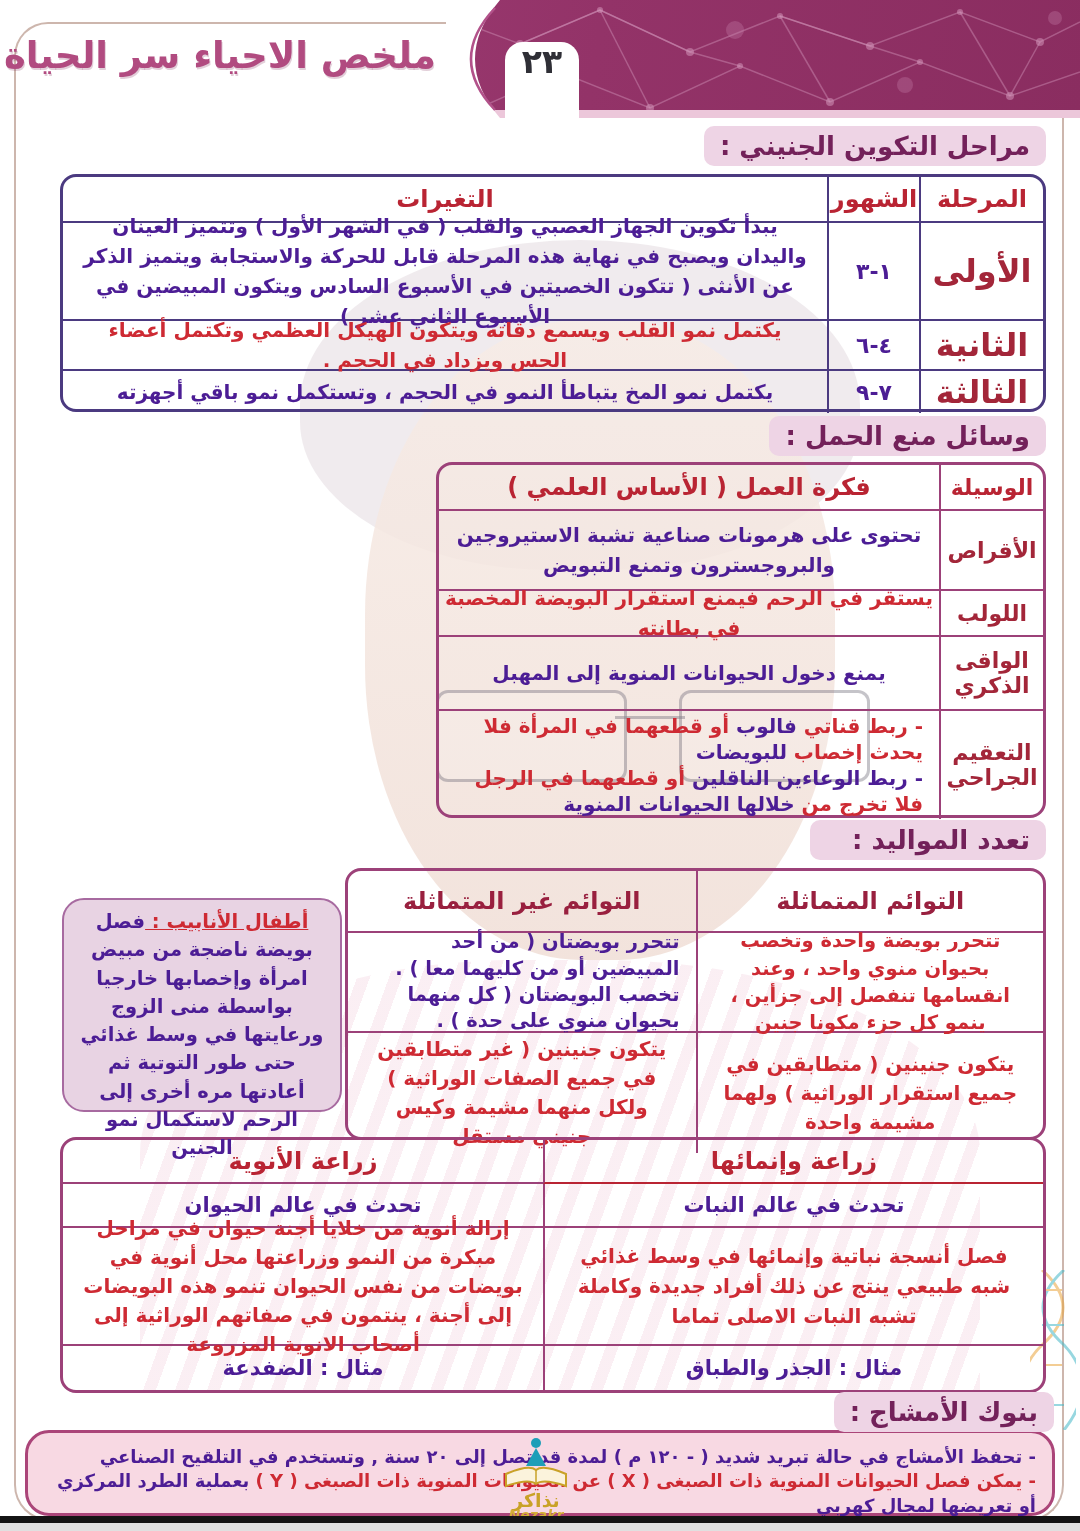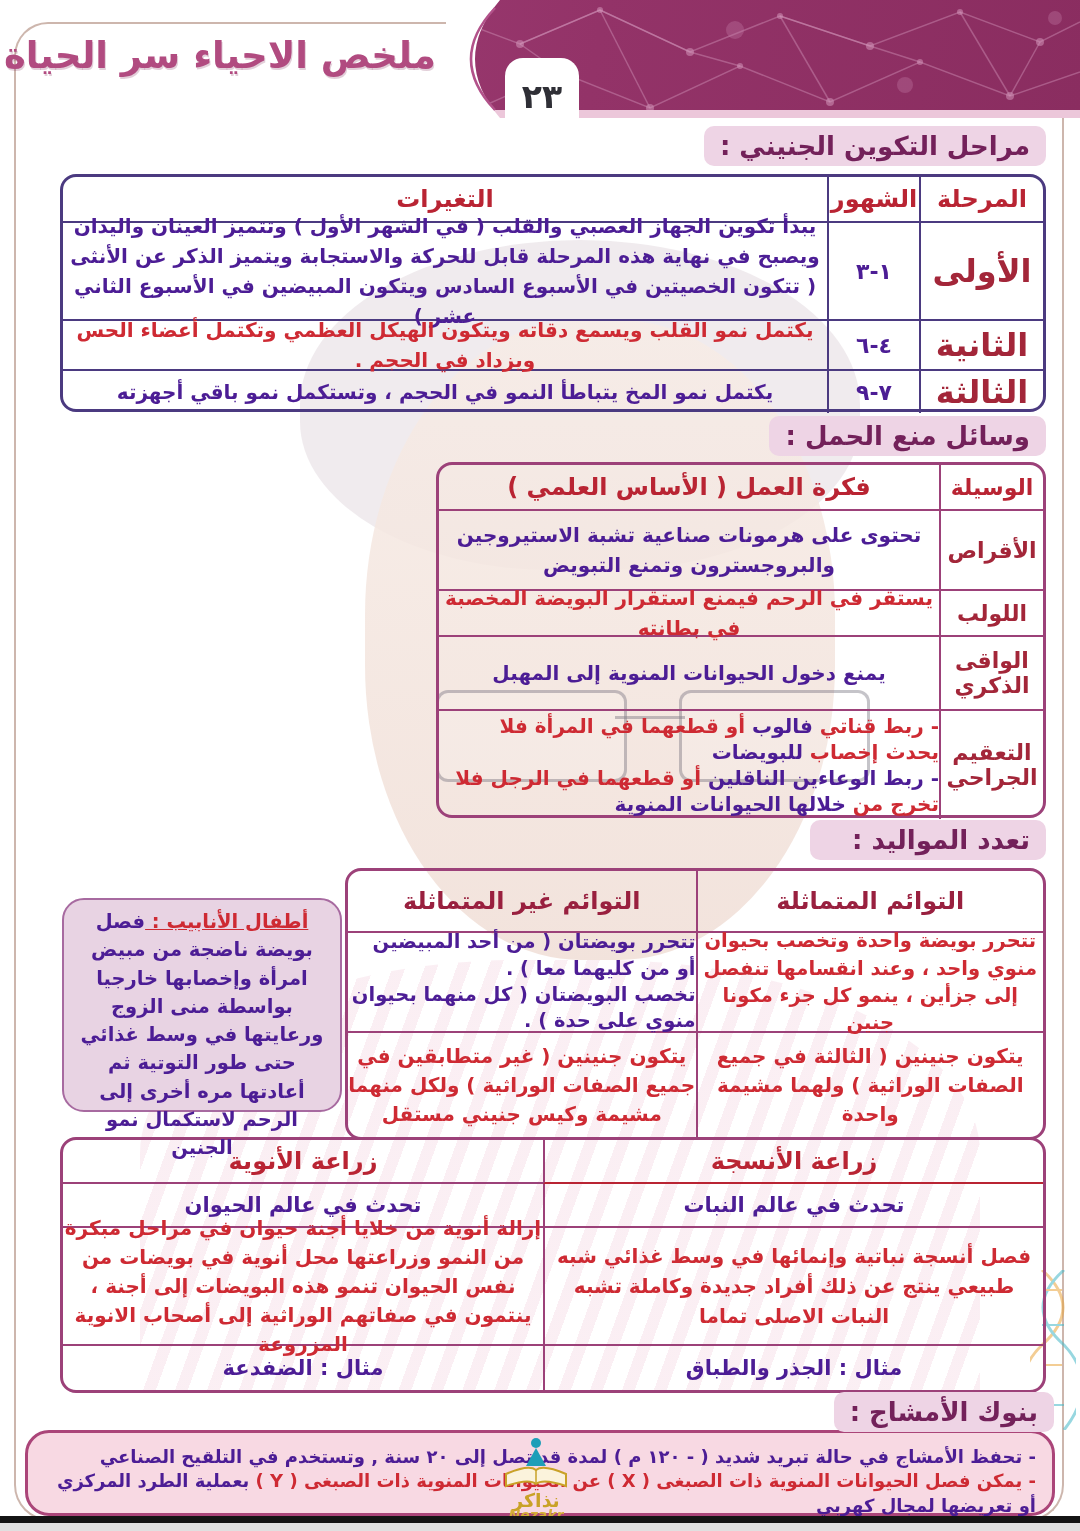--- a/index.html
+++ b/index.html
@@ -10,22 +10,22 @@
         background:linear-gradient(100deg,#a2417a 0%,#933368 55%,#8a2d60 100%);}
   .band-strip{position:absolute;left:0;top:110px;width:100%;height:8px;background:#ecc7da;}
   .net{position:absolute;left:0;top:0;}
   .title-box{position:absolute;left:0;top:0;width:445px;height:118px;background:#fff;z-index:3;}
   .paren{position:absolute;left:445px;top:0;z-index:3;}
   .corner-line{position:absolute;left:14px;top:22px;width:430px;height:96px;z-index:4;
         border-left:2px solid #cdb6ad;border-top:2px solid #cdb6ad;border-top-left-radius:34px;pointer-events:none;}
   .page-title{position:absolute;left:16px;top:34px;width:420px;text-align:center;z-index:4;
         font-size:37px;font-weight:bold;color:#b14b80;white-space:nowrap;
         text-shadow:1px 2px 0 rgba(122,38,84,.22);}
-  .page-tab{position:absolute;left:505px;top:58px;width:74px;height:76px;background:#fff;z-index:4;
-        border-radius:18px 18px 0 0;display:flex;align-items:center;justify-content:center;
+  .page-tab{position:absolute;left:505px;top:42px;width:74px;height:76px;background:#fff;z-index:4;
+        border-radius:18px 18px 0 0;display:flex;justify-content:center;
         font-size:33px;font-weight:bold;color:#2f2f36;}
   
   .frame{position:absolute;left:14px;right:16px;top:118px;bottom:10px;z-index:1;
         border:2px solid #cdb6ad;border-top:none;border-radius:0 0 36px 36px;}
   
   .decor{position:absolute;z-index:2;pointer-events:none;}
   .hair{left:300px;top:240px;width:560px;height:330px;border-radius:50% 50% 45% 45%;background:#ece6ea;opacity:.8;}
   .face{left:365px;top:320px;width:470px;height:640px;border-radius:46%;
         background:linear-gradient(#f7ece6,#f0ded6);opacity:.85;}
   .lens{width:185px;height:86px;border:3px solid rgba(96,92,106,.45);border-radius:12px;background:rgba(255,255,255,.15);}
@@ -34,21 +34,21 @@
   .shirt{left:140px;top:960px;width:840px;height:430px;border-radius:45% 45% 0 0;opacity:.5;
         background:repeating-linear-gradient(110deg,rgba(236,183,204,.45) 0 12px,rgba(255,255,255,.05) 12px 30px);}
   
   .sec-pill{position:absolute;background:#eed4e5;color:#73215a;font-weight:bold;font-size:26px;
         padding:5px 16px;border-radius:10px;z-index:6;white-space:nowrap;}
   
   .tb{position:absolute;display:grid;border-radius:16px;z-index:5;background:transparent;}
   .t-emb{border:3px solid #4b3a80;}
   .t-pink{border:3px solid #9c4179;}
   .cell{display:flex;flex-direction:column;align-items:center;justify-content:center;text-align:center;
-        font-weight:bold;padding:2px 0;box-sizing:border-box;}
+        font-weight:bold;padding:2px 16px;box-sizing:border-box;}
   .t-emb .cell{border-color:#4b3a80;}
   .t-pink .cell{border-color:#9c4179;}
   .bl{border-left:2.5px solid;}
   .bb{border-bottom:2.5px solid;}
   .th{color:#b92433;font-size:24px;}
   .stage{color:#a32639;font-size:32px;}
   .t-blue{color:#4c1d95;}
   .t-red{color:#ce2a33;}
   .t-maroon{color:#99203f;}
   .body{font-size:20px;line-height:1.5;}
@@ -192,30 +192,30 @@
   <div class="tb t-pink" style="left:345px;top:868px;width:695px;height:266px;grid-template-columns:1fr 1fr;grid-template-rows:62px 100px 1fr;">
     <div class="cell t-maroon bl bb" style="font-size:24px;">التوائم المتماثلة</div>
     <div class="cell t-maroon bb" style="font-size:24px;">التوائم غير المتماثلة</div>
 
     <div class="cell t-red bl bb" style="font-size:19.5px;line-height:1.4;">تتحرر بويضة واحدة وتخصب بحيوان منوي واحد ، وعند انقسامها تنفصل إلى جزأين ، ينمو كل جزء مكونا جنين</div>
     <div class="cell t-blue bb" style="font-size:19.5px;line-height:1.35;align-items:flex-start;text-align:right;">
       <span>تتحرر بويضتان ( من أحد المبيضين أو من كليهما معا ) .</span>
       <span>تخصب البويضتان ( كل منهما بحيوان منوي على حدة ) .</span>
     </div>
 
-    <div class="cell t-red bl" style="font-size:20px;line-height:1.45;">يتكون جنينين ( الثالثة في جميع الصفات الوراثية ) ولهما مشيمة واحدة</div>
+    <div class="cell t-red bl" style="font-size:20px;line-height:1.45;">يتكون جنينين ( متطابقين في جميع استقرار الوراثية ) ولهما مشيمة واحدة</div>
     <div class="cell t-red" style="font-size:20px;line-height:1.45;">يتكون جنينين ( غير متطابقين في جميع الصفات الوراثية ) ولكل منهما مشيمة وكيس جنيني مستقل</div>
   </div>
 
   <div class="ivf-note">
     <span class="ivf-title">أطفال الأنابيب : </span><span class="t-blue">فصل بويضة ناضجة من مبيض امرأة وإخصابها خارجيا بواسطة منى الزوج ورعايتها في وسط غذائي حتى طور التوتية ثم أعادتها مره أخرى إلى الرحم لاستكمال نمو الجنين</span>
   </div>
 
   <div class="tb t-pink" style="left:60px;top:1137px;width:980px;height:250px;grid-template-columns:500px 1fr;grid-template-rows:44px 44px 118px 1fr;">
-    <div class="cell th bl" style="border-bottom:2.5px solid;">زراعة الأنسجة</div>
+    <div class="cell th bl" style="border-bottom:2.5px solid;">زراعة وإنمائها</div>
     <div class="cell th bb">زراعة الأنوية</div>
 
     <div class="cell t-blue bl bb" style="font-size:21px;">تحدث في عالم النبات</div>
     <div class="cell t-blue bb" style="font-size:21px;">تحدث في عالم الحيوان</div>
 
     <div class="cell t-red bl bb" style="font-size:20px;line-height:1.5;">فصل أنسجة نباتية وإنمائها في وسط غذائي شبه طبيعي ينتج عن ذلك أفراد جديدة وكاملة تشبه النبات الاصلى تماما</div>
     <div class="cell t-red bb" style="font-size:20px;line-height:1.45;">إزالة أنوية من خلايا أجنة حيوان في مراحل مبكرة من النمو وزراعتها محل أنوية في بويضات من نفس الحيوان تنمو هذه البويضات إلى أجنة ، ينتمون في صفاتهم الوراثية إلى أصحاب الانوية المزروعة</div>
 
     <div class="cell t-blue bl" style="font-size:21px;">مثال : الجذر والطباق</div>
     <div class="cell t-blue" style="font-size:21px;">مثال : الضفدعة</div>

